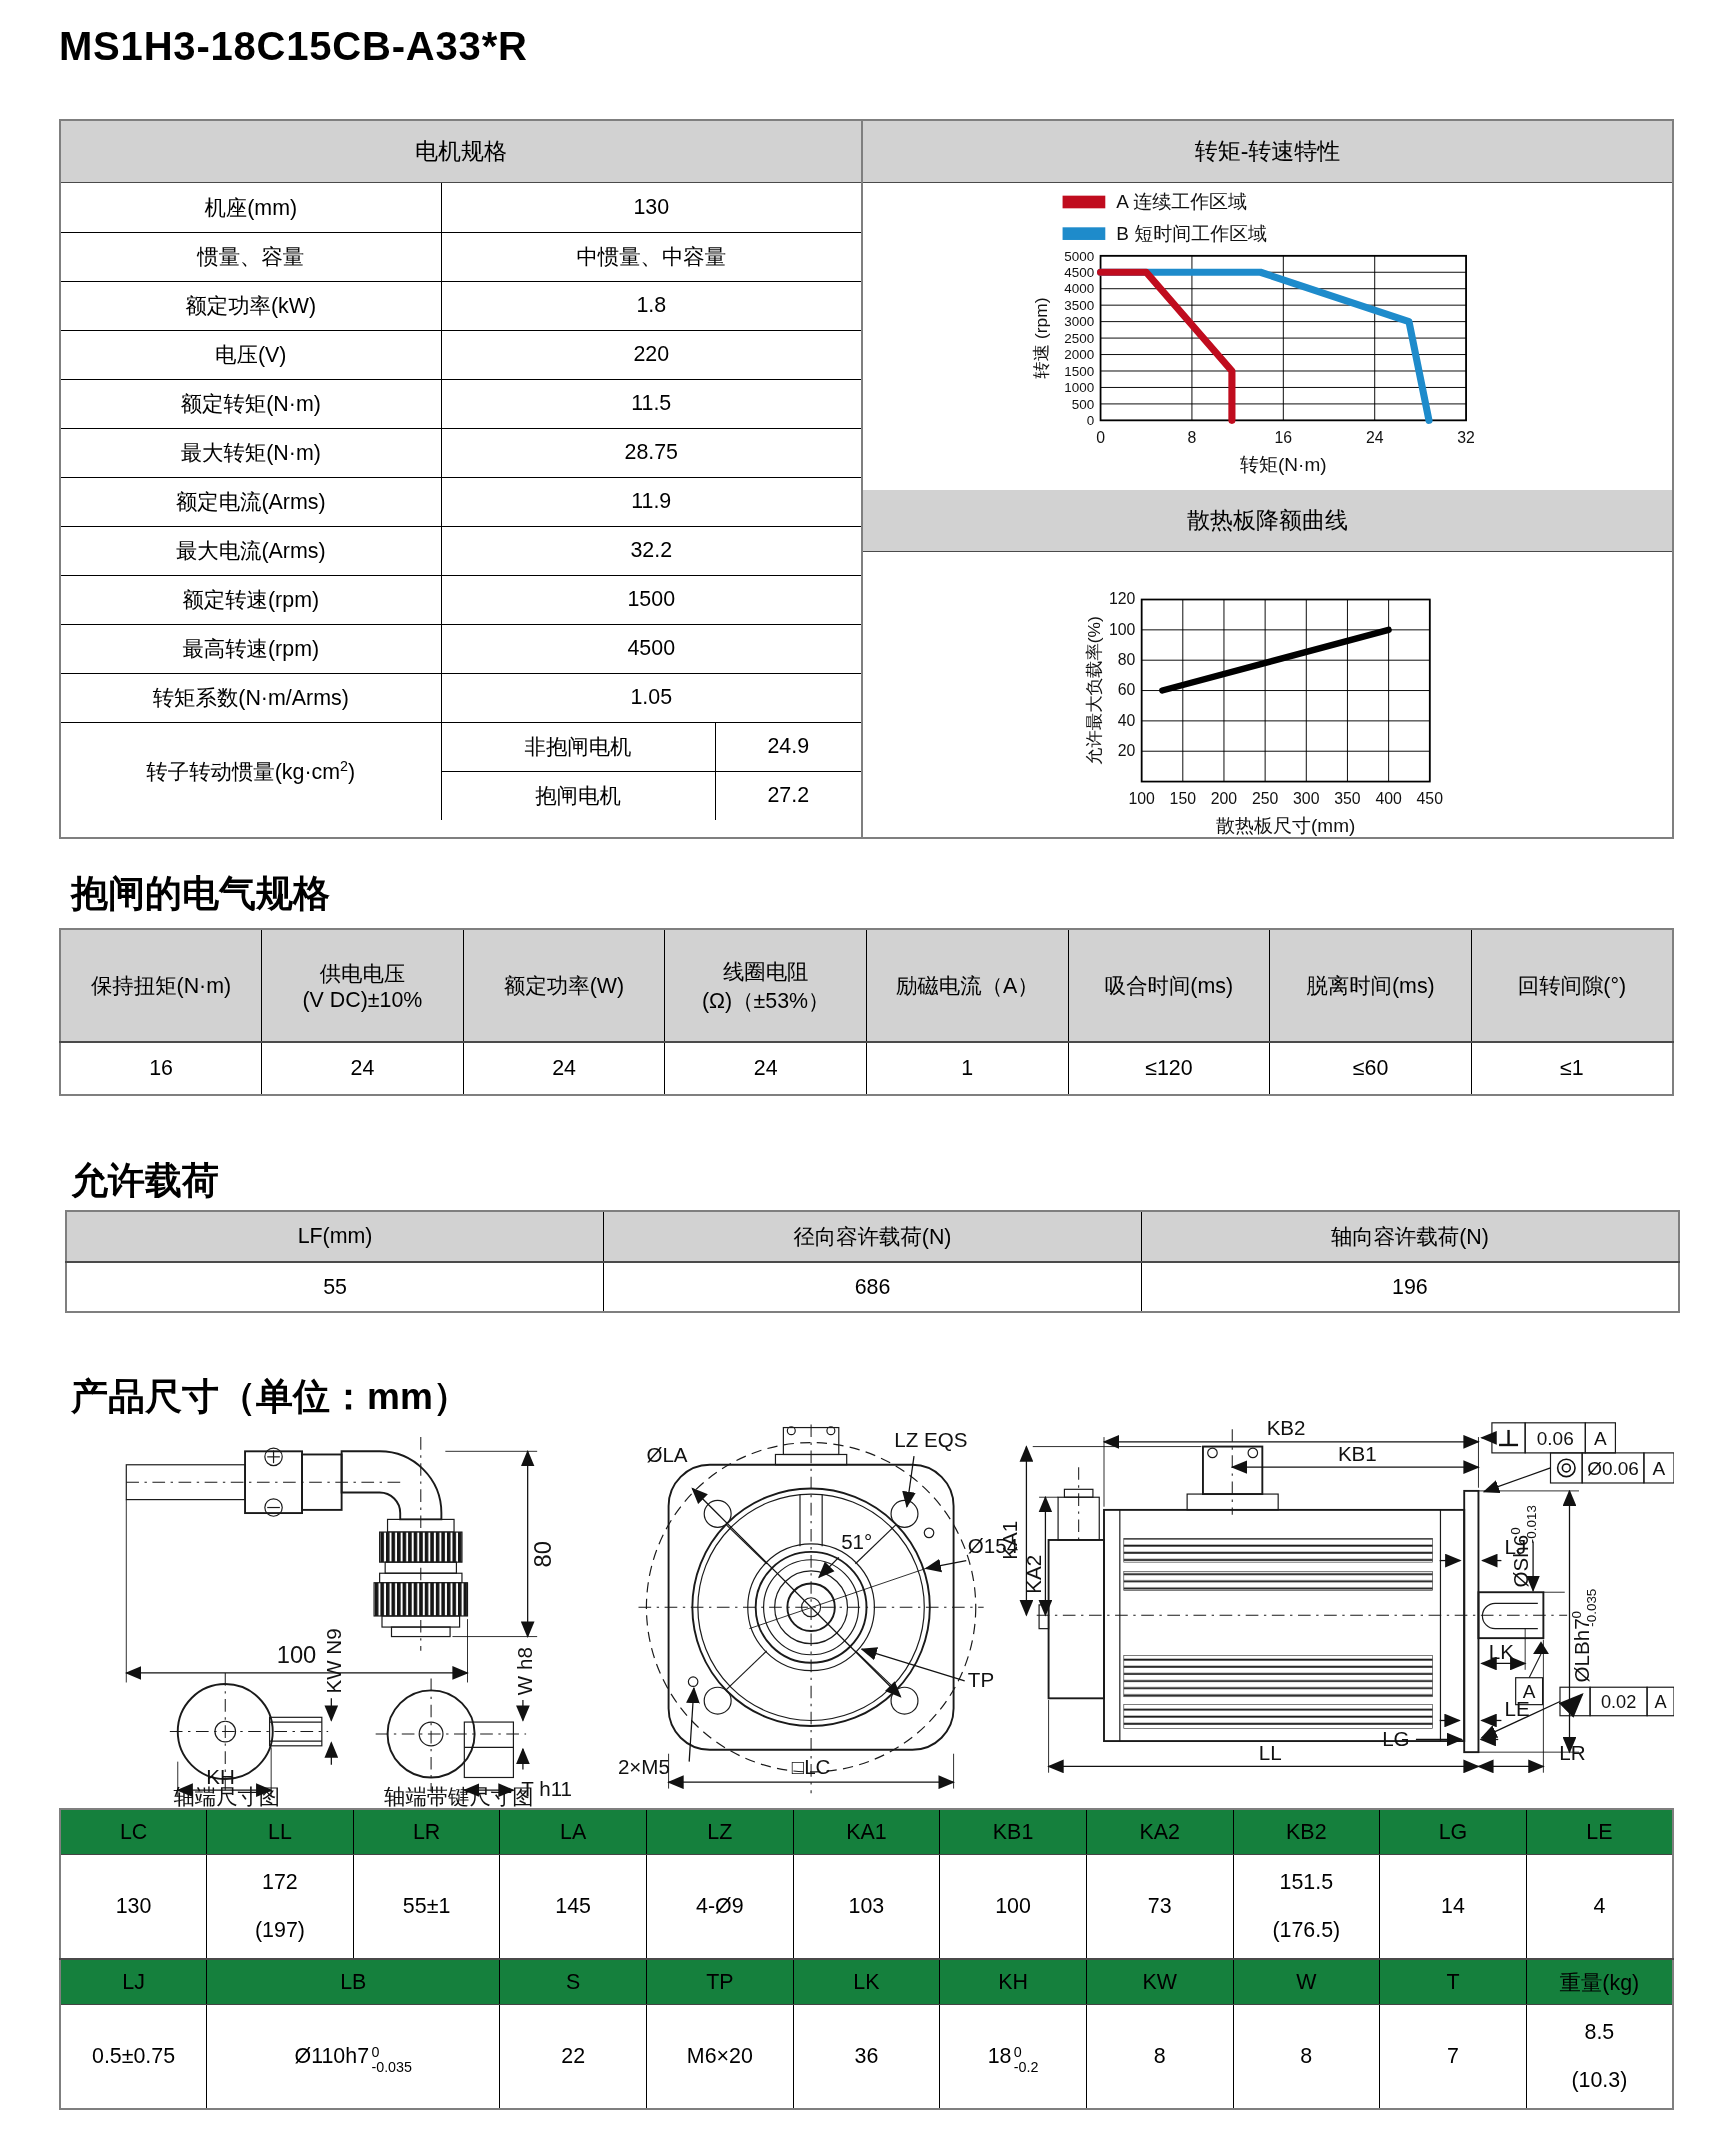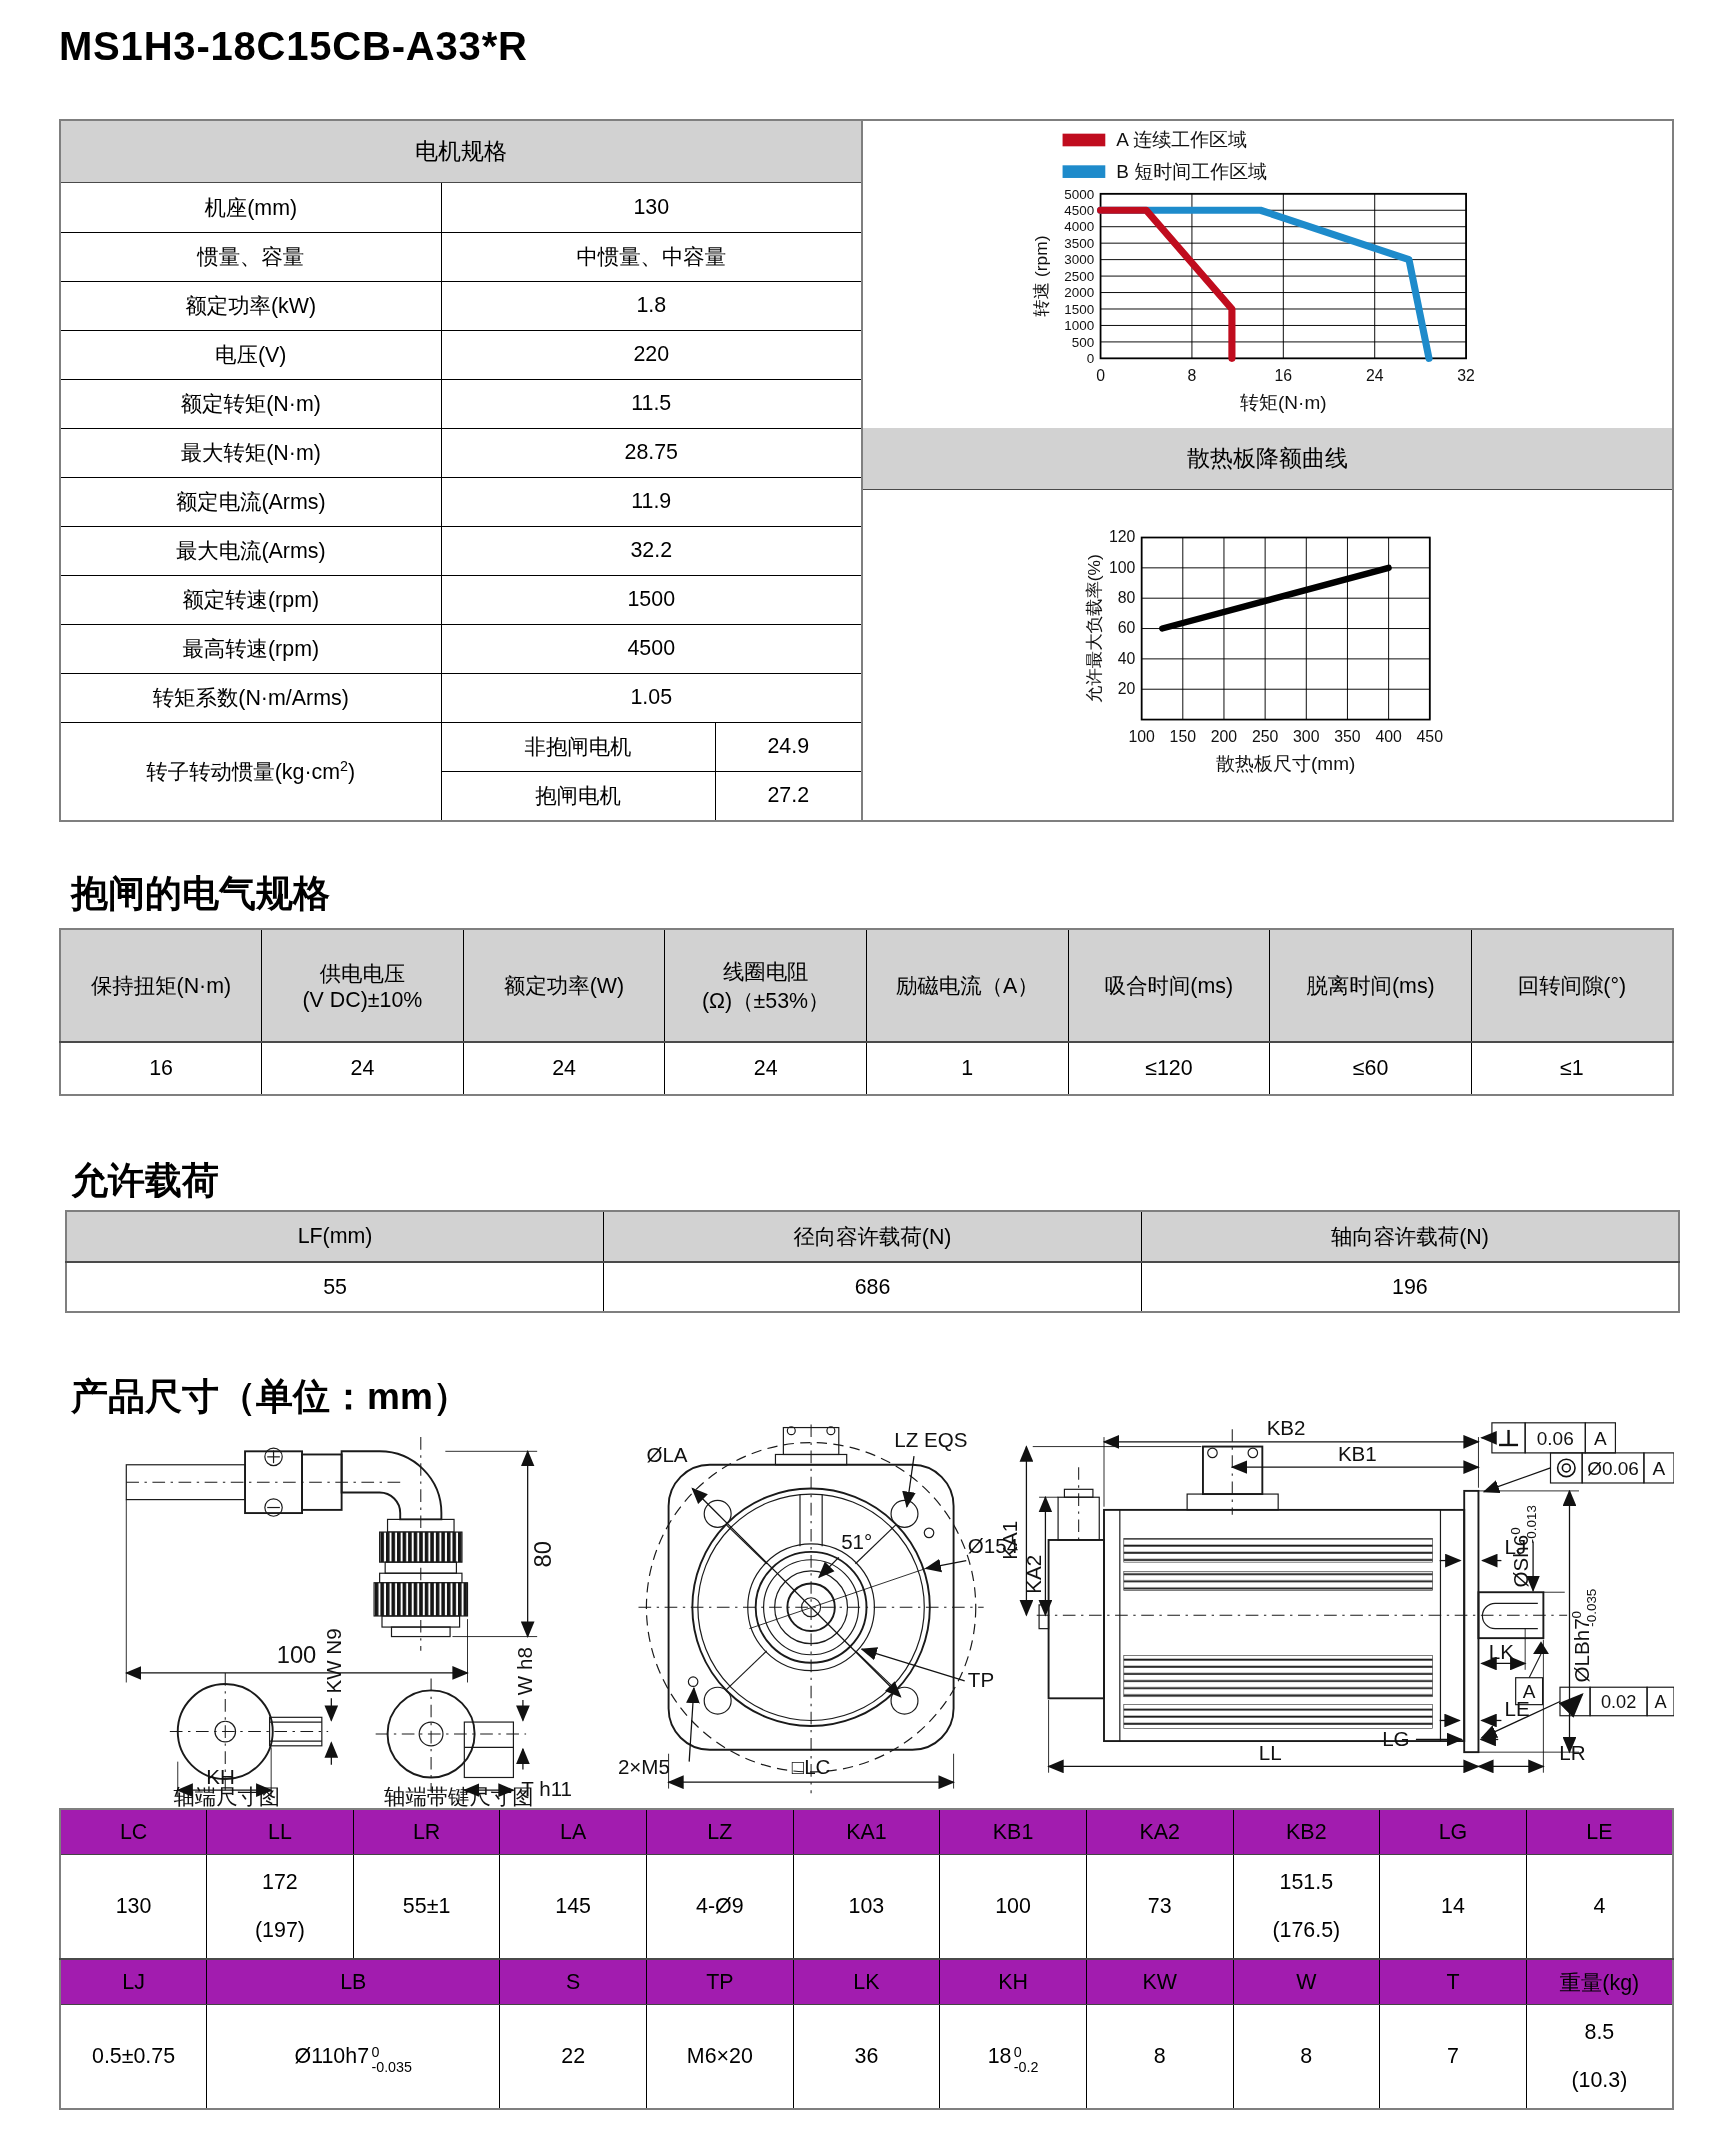--- a/index.html
+++ b/index.html
@@ -30,21 +30,21 @@
   .dtab th{background:#d2d2d2;font-weight:normal;font-size:21.4px;border-bottom:2.4px solid #4a4a4a;}
   .dtab th,.dtab td{text-align:center;vertical-align:middle;font-size:21.4px;padding:0 3.2px;}
   .dtab th + th,.dtab td + td{border-left:0.8px solid #000;}
   .pre{white-space:pre-line;}
   .brake th{height:111px;}
   .brake td{height:51px;}
   .load th{height:49px;}
   .load td{height:48px;}
 
   
-  .t2 th{height:44px;background:#a21caf;font-weight:normal;border-bottom:1.6px solid #444;}
+  .t2 th{height:44px;background:#15803d;font-weight:normal;border-bottom:1.6px solid #444;}
   .t2 td{height:103px;line-height:2.2;}
   .t2 tr.h2row th{border-top:2.4px solid #4a4a4a;}
   .supsub{display:inline-block;vertical-align:-9.5px;line-height:1.05;text-align:left;font-size:14.3px;margin-left:2.4px;}
   .supsub .s1{display:block;}
   .supsub .s2{display:block;}
 
   
   .ol{fill:none;stroke:#1a1a1a;stroke-width:2.4;}
   .ol2{fill:none;stroke:#1a1a1a;stroke-width:1.5;}
   .cl{fill:none;stroke:#1a1a1a;stroke-width:1.3;stroke-dasharray:16 7 3 7;}
@@ -122,20 +122,21 @@
           <td class="val">24.9</td>
         </tr>
         <tr class="inertia2">
           <td class="sub">抱闸电机</td>
           <td class="val">27.2</td>
         </tr>
       </tbody>
         </table>
     </div>
     <div class="spec-right">
+      <div class="panel-head">转矩-转速特性</div>
       <svg id="chart0" width="809" height="307" viewBox="0 0 1022 388">
           <line x1="300" y1="92" x2="300" y2="300" stroke="#000" stroke-width="1.2"></line>
           <text x="300" y="328" text-anchor="middle" font-size="20">0</text>
           <line x1="415.5" y1="92" x2="415.5" y2="300" stroke="#000" stroke-width="1.2"></line>
           <text x="415.5" y="328" text-anchor="middle" font-size="20">8</text>
           <line x1="531" y1="92" x2="531" y2="300" stroke="#000" stroke-width="1.2"></line>
           <text x="531" y="328" text-anchor="middle" font-size="20">16</text>
           <line x1="646.5" y1="92" x2="646.5" y2="300" stroke="#000" stroke-width="1.2"></line>
           <text x="646.5" y="328" text-anchor="middle" font-size="20">24</text>
           <line x1="762" y1="92" x2="762" y2="300" stroke="#000" stroke-width="1.2"></line>

